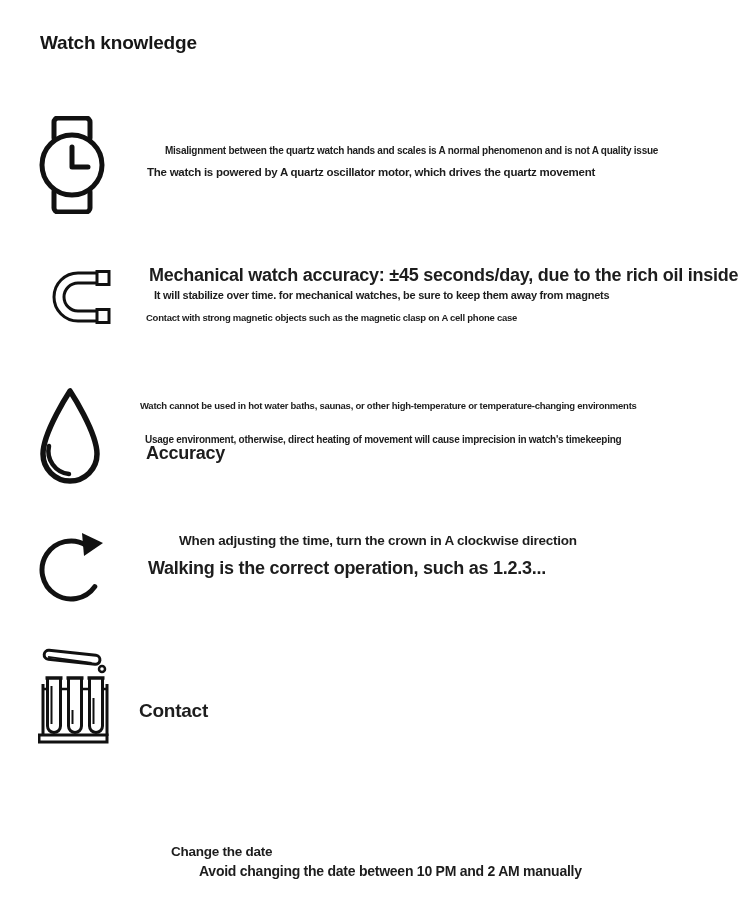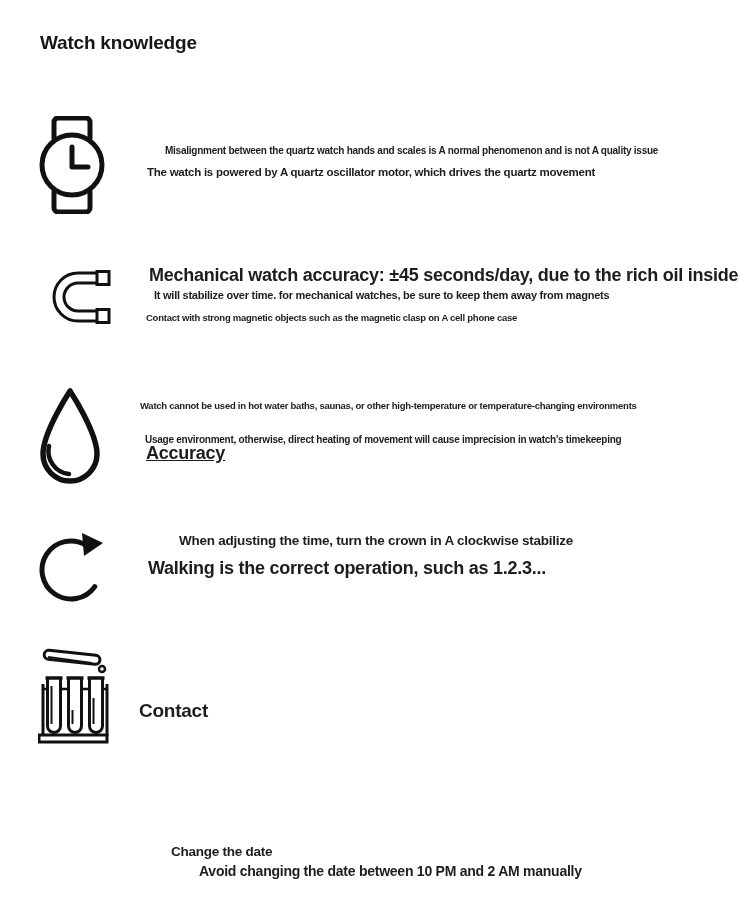--- a/index.html
+++ b/index.html
@@ -11,21 +11,21 @@
   .icon svg{display:block;}
   .txt{position:absolute;color:#1d1d1d;font-weight:700;white-space:nowrap;
        letter-spacing:-0.25px;line-height:1.15;}
   .fs9  {font-size:9.5px;}
   .fs10 {font-size:10px;}
   .fs11 {font-size:11px;}
   .fs115{font-size:11.5px;}
   .fs13 {font-size:18px;}
   .fs135{font-size:13.5px;}
   .fs14 {font-size:14px;margin-top:41px;}
-  .fs18 {font-size:18px;text-decoration:underline;}
+  .fs18 {font-size:18px;}
   .fs19 {font-size:19px;}
   .cal-num{font-family:"Liberation Sans",sans-serif;font-weight:400;}
 </style>
 </head>
 <body>
 
 <div class="page">
 
   <h1 class="title">Watch knowledge</h1>
 
@@ -61,21 +61,21 @@
   <div class="txt fs9" style="left:140px;top:401px;">Watch cannot be used in hot water baths, saunas, or other high-temperature or temperature-changing environments</div>
   <div class="txt fs10" style="left:145px;top:422px;margin-top:12px;">Usage environment, otherwise, direct heating of movement will cause imprecision in watch's timekeeping</div>
   <div class="txt fs18" style="left:146px;top:443px;">Accuracy</div>
 
   <div class="icon" style="left:38px;top:524px;">
     <svg width="68" height="84" viewBox="0 0 68 84" fill="none">
       <path d="M56.8 62.6 A29 29 0 1 1 48.4 21.4" stroke="#111" stroke-width="5" stroke-linecap="round"></path>
       <polygon points="44,9 65,19 46,32" fill="#111"></polygon>
     </svg>
   </div>
-  <div class="txt fs135" style="left:179px;top:533px;">When adjusting the time, turn the crown in A clockwise stabilize</div>
+  <div class="txt fs135" style="left:179px;top:533px;">When adjusting the time, turn the crown in A clockwise direction</div>
   <div class="txt fs13" style="left:148px;top:558px;">Walking is the correct operation, such as 1.2.3...</div>
 
   <div class="icon" style="left:38px;top:646px;">
     <svg width="74" height="98" viewBox="0 0 74 98" fill="none">
       <g transform="rotate(6 36 12)">
         <rect x="6" y="7" width="56" height="9" rx="4.5" fill="#fff" stroke="#111" stroke-width="3"></rect>
         <line x1="10" y1="13.5" x2="54" y2="15" stroke="#111" stroke-width="1.8"></line>
       </g>
       <circle cx="64" cy="23" r="3" fill="#fff" stroke="#111" stroke-width="2.5"></circle>
       <line x1="5" y1="38" x2="5" y2="90" stroke="#111" stroke-width="3"></line>

